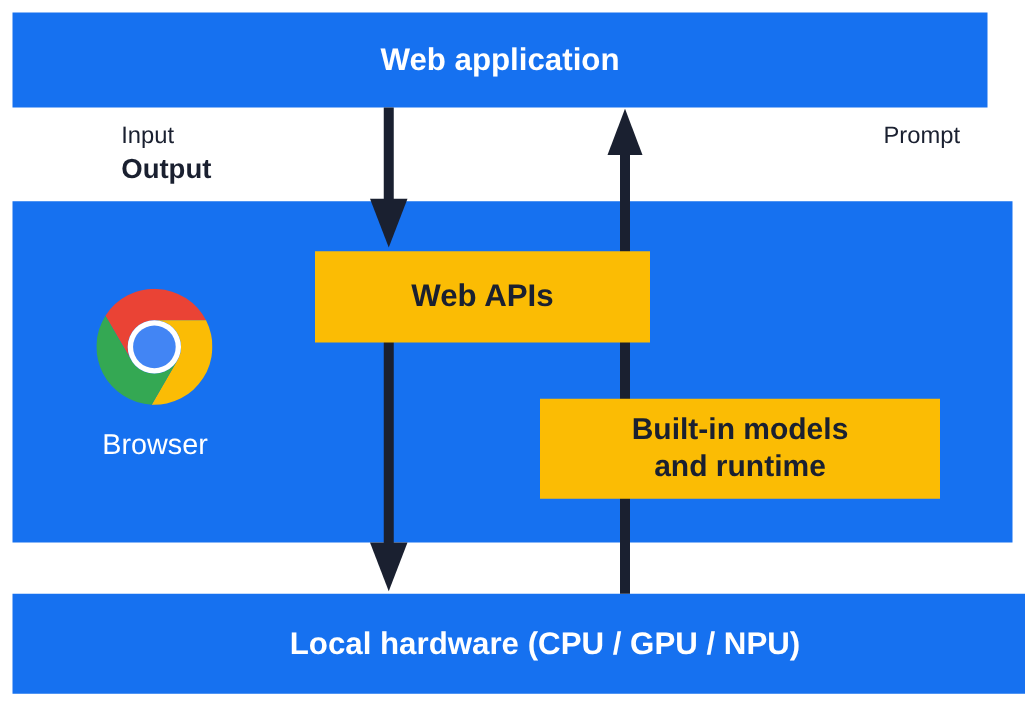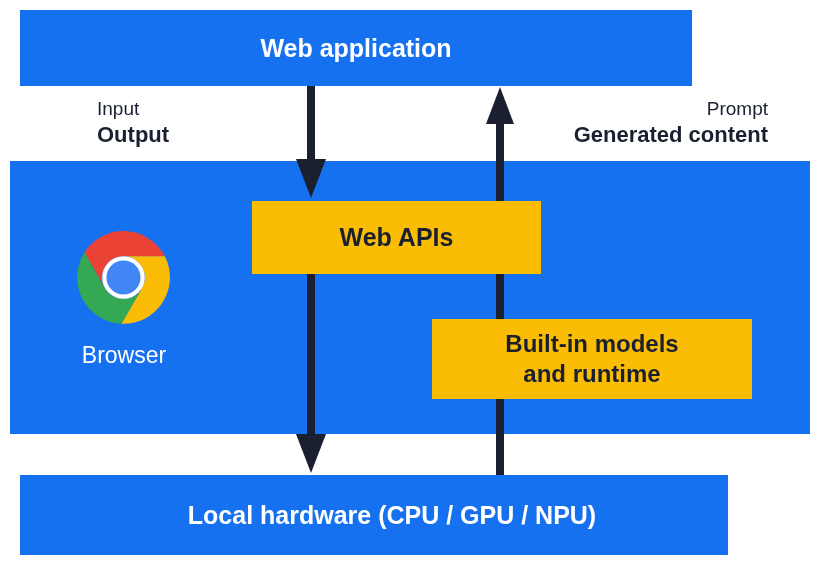--- a/index.html
+++ b/index.html
@@ -7,40 +7,40 @@
     --yellow:#FBBC04;
     --ink:#1A2030;
     --white:#FFFFFF;
   }
   html,body{margin:0;padding:0;background:#fff;}
   .diagram{
     position:relative;width:820px;height:566px;background:var(--white);
     font-family:"Liberation Sans",sans-serif;overflow:hidden;
   }
   .bar{
-    position:absolute;left:20px;width:672px;background:var(--blue);
+    position:absolute;left:10px;width:780px;background:var(--blue);
     display:flex;align-items:center;justify-content:center;
     color:var(--white);font-weight:700;font-size:25px;z-index:1;text-align:right;
   }
   .top-bar{top:10px;height:76px;}
   .bottom-bar{top:475px;height:80px;padding-left:36px;}
   .panel{
     position:absolute;left:10px;top:161px;width:800px;height:273px;
     background:var(--blue);z-index:1;
   }
   .io-group{position:absolute;color:var(--ink);z-index:1;}
   .io-left{left:97px;top:97px;text-align:left;}
   .io-right{right:52px;top:97px;text-align:right;}
   .io-kind{font-size:19px;line-height:24px;font-weight:400;}
   .io-value{font-size:22px;line-height:27px;font-weight:700;}
   .ybox{
     position:absolute;background:var(--yellow);color:var(--ink);font-weight:700;
     display:flex;align-items:center;justify-content:center;z-index:3;text-align:center;
   }
-  .web-apis{left:252px;top:201px;width:289px;height:73px;font-size:25px;}
+  .web-apis{left:252px;top:201px;width:268px;height:73px;font-size:25px;}
   .builtin{left:432px;top:319px;width:320px;height:80px;font-size:24px;flex-direction:column;line-height:30px;}
   .arrow-line{position:absolute;width:8px;background:var(--ink);z-index:2;}
   .arrow-head{position:absolute;width:0;height:0;z-index:2;}
   .head-down{border-left:15px solid transparent;border-right:15px solid transparent;border-top:39px solid var(--ink);}
   .head-up{border-left:14px solid transparent;border-right:14px solid transparent;border-bottom:37px solid var(--ink);}
   #down-line-1{left:307px;top:86px;height:76px;}
   #down-head-1{left:296px;top:159px;}
   #down-line-2{left:307px;top:270px;height:168px;}
   #down-head-2{left:296px;top:434px;}
   #up-head{left:486px;top:87px;}
@@ -59,21 +59,20 @@
   <div class="bar top-bar">
     <span>Web application</span>
   </div>
 
   <div class="io-group io-left">
     <div class="io-kind">Input</div>
     <div class="io-value">Output</div>
   </div>
   <div class="io-group io-right">
     <div class="io-kind">Prompt</div>
-    <div class="io-value">Generated content</div>
   </div>
 
   <div class="panel"></div>
 
   <svg class="chrome" viewBox="0 0 48 48" xmlns="http://www.w3.org/2000/svg" aria-hidden="true">
     <path fill="#EA4335" d="M3.8 11.1 A24 24 0 0 1 45.33 13 L24 13 A11 11 0 0 0 14.47 29.5 Z"></path>
     <path fill="#FBBC05" d="M45.33 13 A24 24 0 0 1 22.9 47.9 L33.53 29.5 A11 11 0 0 0 24 13 Z"></path>
     <path fill="#34A853" d="M3.8 11.1 A24 24 0 0 0 22.9 47.9 L33.53 29.5 A11 11 0 0 1 14.47 29.5 Z"></path>
     <circle cx="24" cy="24" r="11" fill="#FFFFFF"></circle>
     <circle cx="24" cy="24" r="8.8" fill="#4285F4"></circle>

